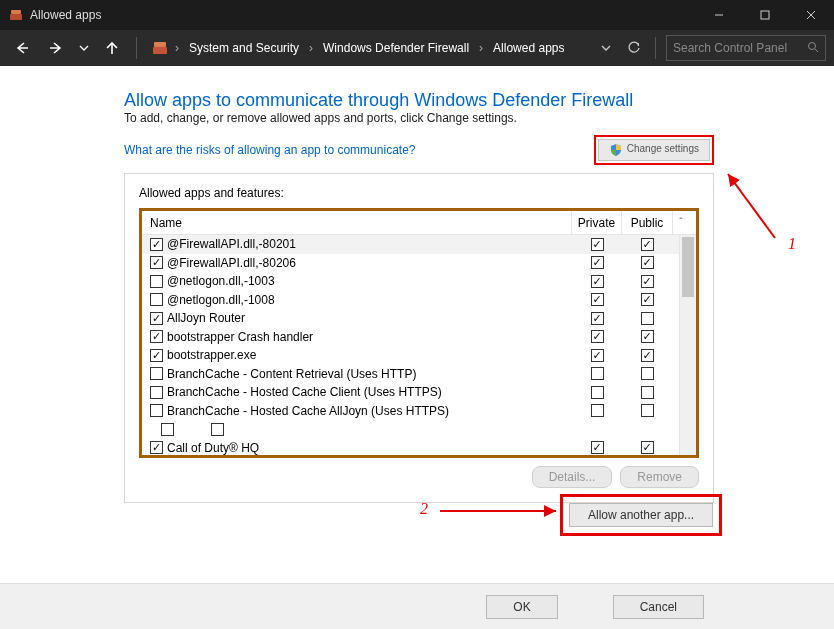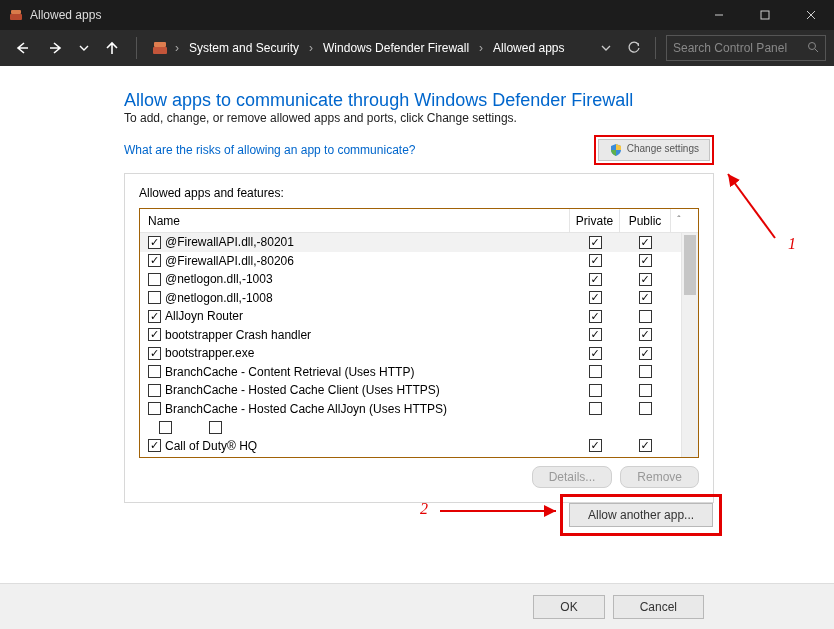--- a/index.html
+++ b/index.html
@@ -30,21 +30,21 @@
   .subdesc { font-size:12px; color:#222; margin-bottom:10px; }
   .row-help { display:flex; justify-content:space-between; align-items:center; margin-bottom:8px; }
   .help-link { color:#0066cc; font-size:12px; }
   .change-box { border:2px solid #e30000; padding:2px; }
   .change-btn { display:flex; align-items:flex-start; gap:4px; padding:3px 10px; background:#e9e9e9; border:1px solid #c3c3c3; color:#555; font-size:10px; }
   .shield { width:14px; height:14px; }
 
   .groupbox { border:1px solid #d8d8d8; margin-top:6px; padding:12px 14px 14px 14px; }
   .gb-title { font-size:12px; margin-bottom:8px; }
 
-  .table-wrap { border:1px solid #a16207; height:250px; position:relative; background:#fff; }
+  .table-wrap { border:3px solid #a16207; height:250px; position:relative; background:#fff; }
   .thead { display:flex; border-bottom:1px solid #e5e5e5; background:#fff; font-size:12px; height:24px; align-items:center; }
   .th-name { width:430px; padding-left:8px; border-right:1px solid #e5e5e5; height:100%; display:flex; align-items:center;}
   .th-priv { width:50px; text-align:center; border-right:1px solid #e5e5e5; height:100%; display:flex; align-items:center; justify-content:center;}
   .th-pub { width:50px; text-align:center; height:100%; display:flex; align-items:center; justify-content:center;}
   .th-sb { width:17px; border-left:1px solid #e5e5e5; height:100%; display:flex; align-items:center; justify-content:center; color:#666; font-size:10px;}
 
   .tbody { height:223px; overflow:hidden; position:relative; }
   .trow { display:flex; align-items:center; height:18.5px; font-size:12px; }
   .trow:first-child { background:#f2f2f2; }
   .tc-name { width:430px; padding-left:8px; display:flex; align-items:center; gap:4px; }
@@ -57,21 +57,21 @@
   .vscroll .thumb { position:absolute; top:2px; left:2px; right:2px; height:60px; background:#c6c6c6; }
 
   .btn-row { display:flex; justify-content:flex-end; gap:8px; margin-top:8px; }
   .btn { padding:3px 16px; font-size:12px; background:#e9e9e9; border:1px solid #b8b8b8; color:#333; }
   .btn.disabled { color:#999; border-color:#d0d0d0;border-radius:8px; }
 
   .allow-box { border:3px solid #e30000; padding:6px; position:absolute; left:560px; top:494px;}
   .allow-box .btn { padding:4px 18px; }
 
   .footer { position:absolute; left:0; right:0; bottom:0; height:46px; border-top:1px solid #ddd; background:#f0f0f0; display:flex; align-items:center; justify-content:flex-end; padding-right:130px; gap:8px; }
-  .footer .btn { padding:4px 26px; background:#e9e9e9; }
+  .footer .btn { padding:4px 26px; background:#e9e9e9;margin-left:47px; }
 
   
   .anno { position:absolute; color:#e30000; font-size:16px; font-family: Georgia, serif; font-style:italic; pointer-events:none;}
   .arrow-svg { position:absolute; pointer-events:none;}
 </style>
 </head>
 <body>
 
 <div class="titlebar">
   <div class="ticon">

